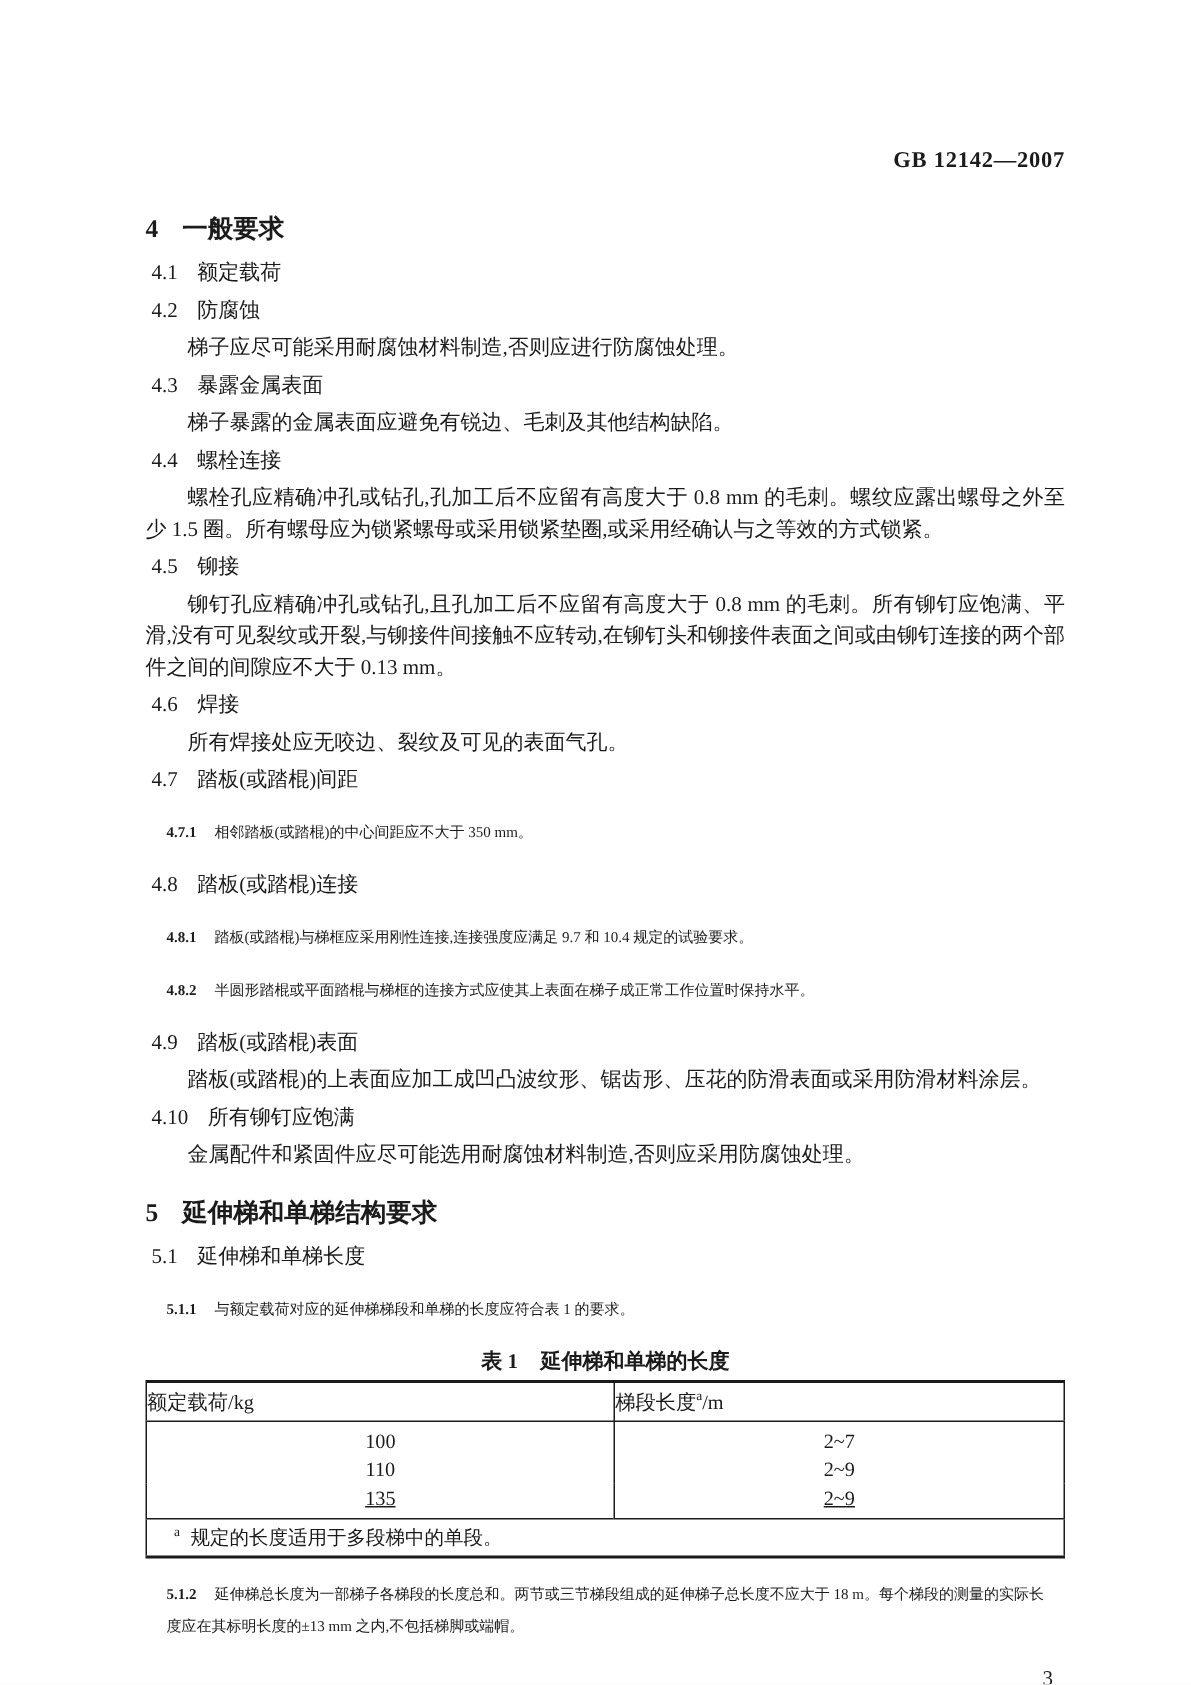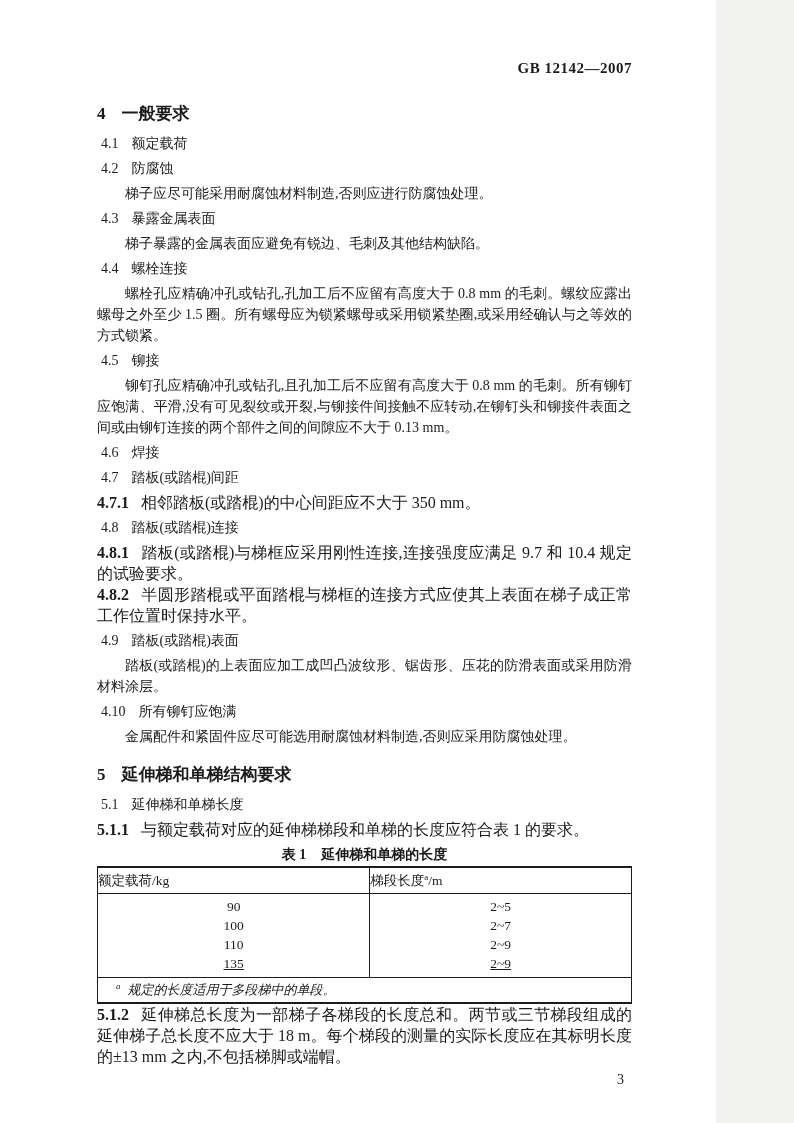--- a/index.html
+++ b/index.html
@@ -3,25 +3,25 @@
 <meta charset="utf-8">
 <style>
   html,body{margin:0;padding:0;}
   body{
     width:794px;height:1123px;
     background:#f2f2f0;
     font-family:"Liberation Serif","DejaVu Serif",serif;
   }
   .page{
     position:relative;
-    width:716px;height:1123px;
+    width:794px;height:1123px;
     background:#ffffff;
     color:#1b1b1b;
     box-sizing:border-box;
-    padding:58px 84px 0 97px;
+    padding:97px 84px 0 97px;
     overflow:hidden;
   }
   .header-code{
     text-align:right;
     font-weight:700;
     font-size:15px;
     line-height:21px;
     letter-spacing:.5px;
   }
   .blocks .h1{
@@ -34,22 +34,22 @@
   }
   .h2 .num{margin-right:13px;}
   .h1 + .h2{margin-top:9px;}
   .para{
     margin:0;
     font-size:14px;line-height:21px;
     text-indent:2em;
     text-align:justify;
   }
   .clause{
-    margin:0;
-    font-size:16px;line-height:21px;
+    margin:14px;
+    font-size:10px;line-height:21px;
     text-align:justify;
   }
   .clause .num{font-weight:700;margin-right:12px;}
   .table-caption{
     margin-top:4px;
     text-align:center;
     font-weight:700;
     font-size:14px;line-height:21px;
   }
   .table-caption .caption-label{margin-right:15px;}
@@ -84,21 +84,20 @@
     vertical-align:middle;
     padding:0;
   }
   table.spec tbody tr:last-child td{padding-bottom:4px;text-decoration:underline;}
   table.spec tfoot td{
     border-top:1px solid #1b1b1b;
     font-size:13px;
     line-height:17px;
     text-align:left;
     padding:3px 0 4px 18px;
-    font-style:italic;
   }
   sup{font-size:9px;line-height:0;}
   tfoot sup{margin-right:7px;}
   .page-number{
     margin:2px 8px 0 0;
     text-align:right;
     font-size:14px;line-height:21px;
   }
 </style>
 </head>
@@ -113,20 +112,21 @@
       <div class="h2"><span class="num">4.1</span><span class="title">额定载荷</span></div>
       <div class="h2"><span class="num">4.2</span><span class="title">防腐蚀</span></div>
       <p class="para">梯子应尽可能采用耐腐蚀材料制造,否则应进行防腐蚀处理。</p>
       <div class="h2"><span class="num">4.3</span><span class="title">暴露金属表面</span></div>
       <p class="para">梯子暴露的金属表面应避免有锐边、毛刺及其他结构缺陷。</p>
       <div class="h2"><span class="num">4.4</span><span class="title">螺栓连接</span></div>
       <p class="para">螺栓孔应精确冲孔或钻孔,孔加工后不应留有高度大于 0.8 mm 的毛刺。螺纹应露出螺母之外至少 1.5 圈。所有螺母应为锁紧螺母或采用锁紧垫圈,或采用经确认与之等效的方式锁紧。</p>
       <div class="h2"><span class="num">4.5</span><span class="title">铆接</span></div>
       <p class="para">铆钉孔应精确冲孔或钻孔,且孔加工后不应留有高度大于 0.8 mm 的毛刺。所有铆钉应饱满、平滑,没有可见裂纹或开裂,与铆接件间接触不应转动,在铆钉头和铆接件表面之间或由铆钉连接的两个部件之间的间隙应不大于 0.13 mm。</p>
       <div class="h2"><span class="num">4.6</span><span class="title">焊接</span></div>
+      <p class="para">所有焊接处应无咬边、裂纹及可见的表面气孔。</p>
       <div class="h2"><span class="num">4.7</span><span class="title">踏板(或踏棍)间距</span></div>
       <p class="clause"><span class="num">4.7.1</span><span class="txt">相邻踏板(或踏棍)的中心间距应不大于 350 mm。</span></p>
       <div class="h2"><span class="num">4.8</span><span class="title">踏板(或踏棍)连接</span></div>
       <p class="clause"><span class="num">4.8.1</span><span class="txt">踏板(或踏棍)与梯框应采用刚性连接,连接强度应满足 9.7 和 10.4 规定的试验要求。</span></p>
       <p class="clause"><span class="num">4.8.2</span><span class="txt">半圆形踏棍或平面踏棍与梯框的连接方式应使其上表面在梯子成正常工作位置时保持水平。</span></p>
       <div class="h2"><span class="num">4.9</span><span class="title">踏板(或踏棍)表面</span></div>
       <p class="para">踏板(或踏棍)的上表面应加工成凹凸波纹形、锯齿形、压花的防滑表面或采用防滑材料涂层。</p>
       <div class="h2"><span class="num">4.10</span><span class="title">所有铆钉应饱满</span></div>
       <p class="para">金属配件和紧固件应尽可能选用耐腐蚀材料制造,否则应采用防腐蚀处理。</p>
       <div class="h1"><span class="num">5</span><span class="title">延伸梯和单梯结构要求</span></div>
@@ -139,24 +139,20 @@
   </div>
 
   <table class="spec">
     <thead>
       <tr>
         <th class="c1">额定载荷/kg</th>
         <th class="c2"><span>梯段长度</span><sup>a</sup><span>/m</span></th>
       </tr>
     </thead>
     <tbody>
-        <tr>
-          <td class="c1">90</td>
-          <td class="c2">2~5</td>
-        </tr>
         <tr>
           <td class="c1">100</td>
           <td class="c2">2~7</td>
         </tr>
         <tr>
           <td class="c1">110</td>
           <td class="c2">2~9</td>
         </tr>
         <tr>
           <td class="c1">135</td>

